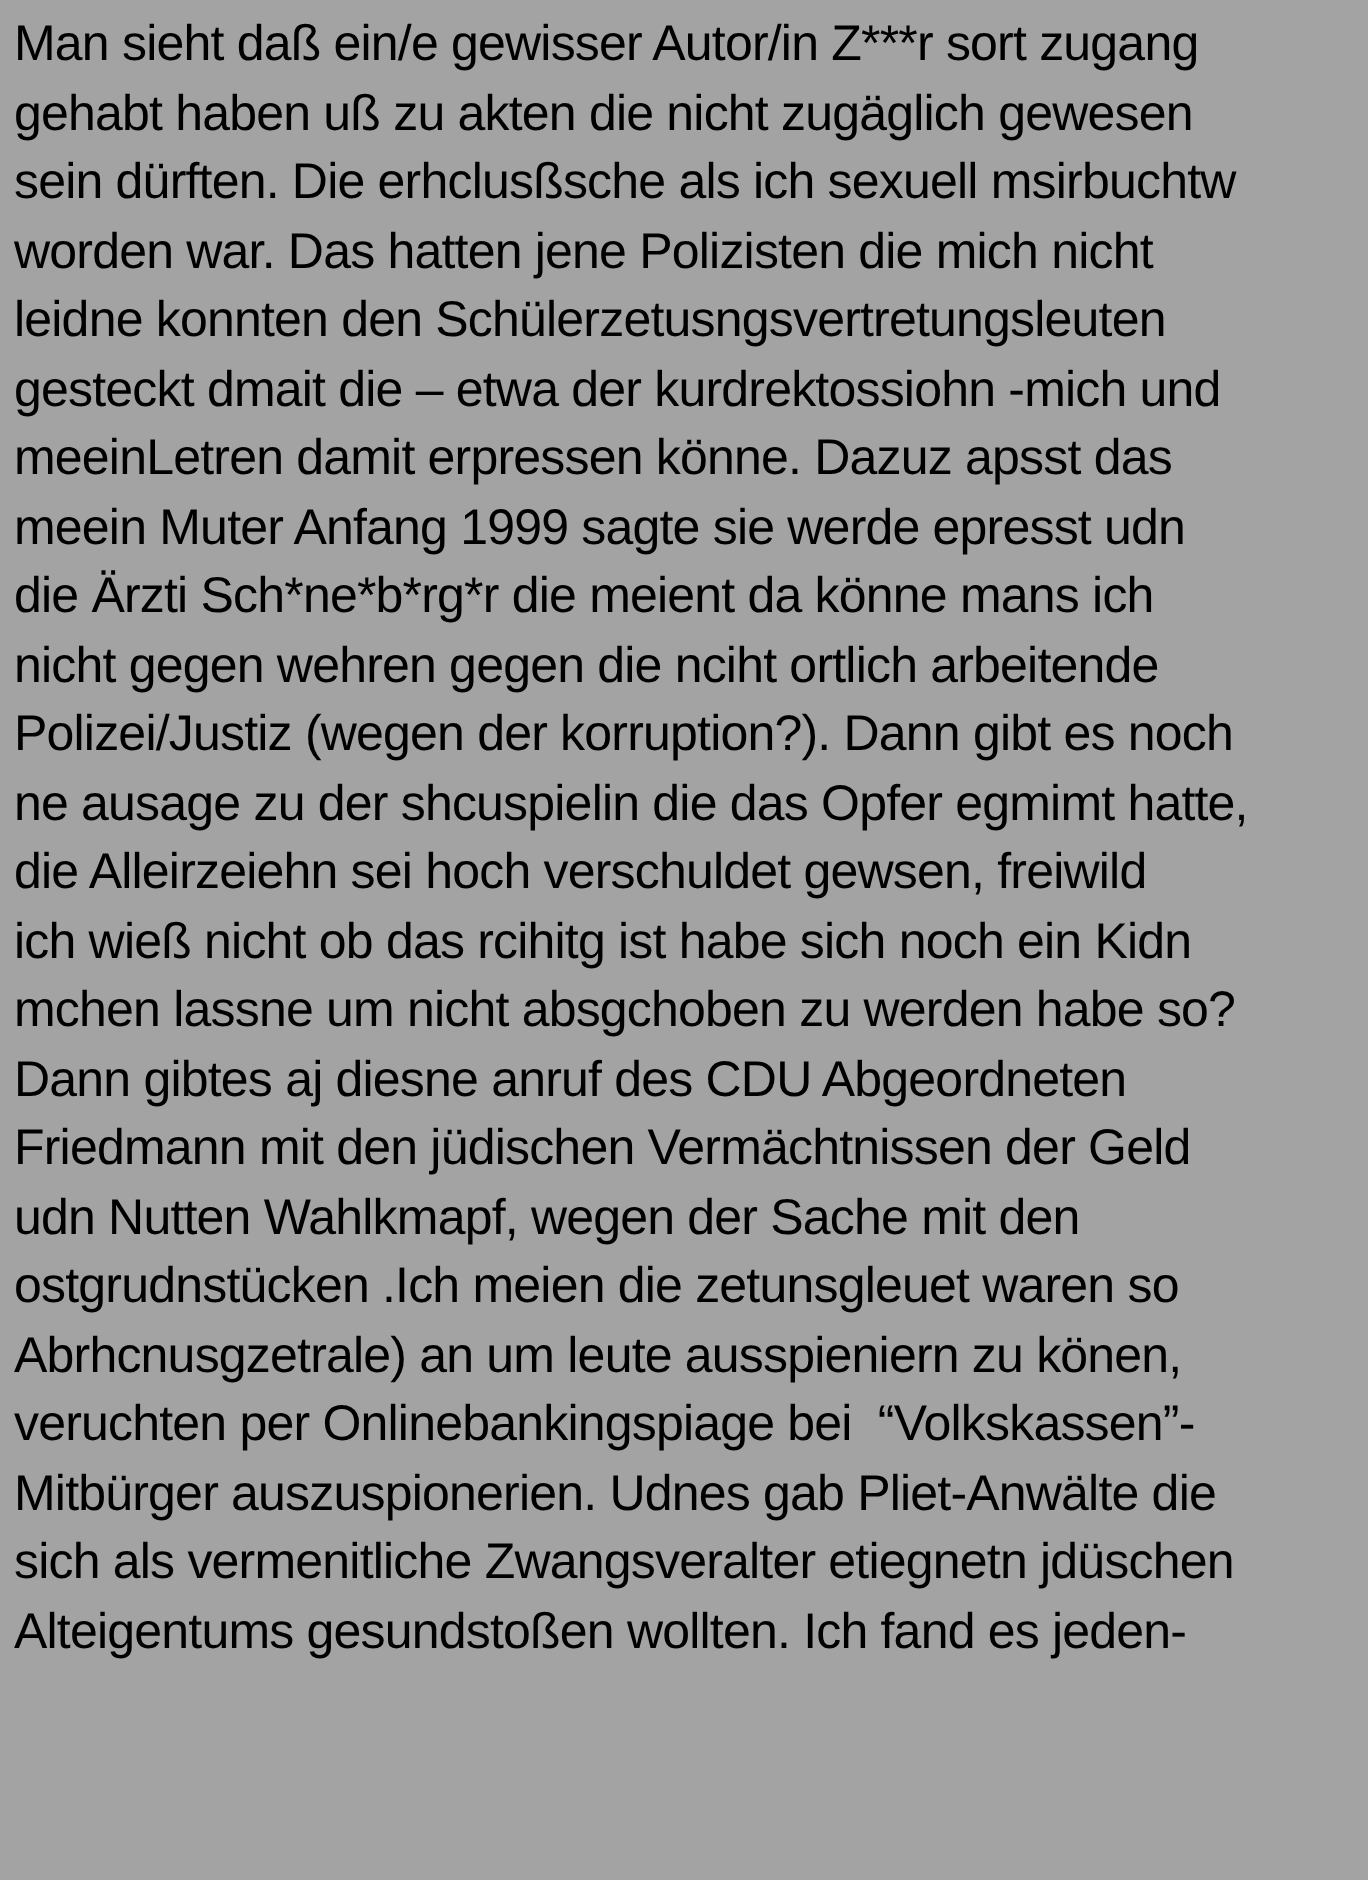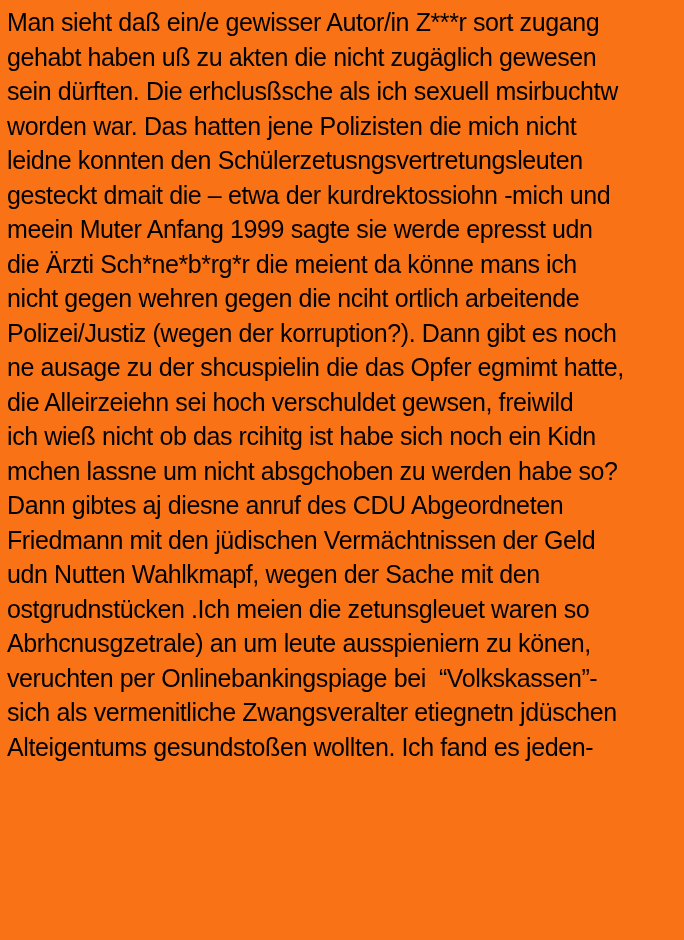--- a/index.html
+++ b/index.html
@@ -3,21 +3,21 @@
 <meta charset="utf-8">
 <style>
   html, body {
     margin: 0;
     padding: 0;
     background: #ffffff;
   }
   .page {
     width: 684px;
     height: 940px;
-    background: #f97316;
+    background: #a3a3a3;
     overflow: hidden;
     box-sizing: border-box;
     padding: 5px 2px 0 7px;
   }
   .textblock {
     font-family: "Liberation Sans", "DejaVu Sans", sans-serif;
     font-size: 25px;
     line-height: 34.5px;
     letter-spacing: -0.4px;
     color: #000000;
@@ -32,30 +32,32 @@
 <body>
 
 <div class="page">
   <div class="textblock">
     <div class="line">Man sieht daß ein/e gewisser Autor/in Z***r sort zugang</div>
     <div class="line">gehabt haben uß zu akten die nicht zugäglich gewesen</div>
     <div class="line">sein dürften. Die erhclusßsche als ich sexuell msirbuchtw</div>
     <div class="line">worden war. Das hatten jene Polizisten die mich nicht</div>
     <div class="line">leidne konnten den Schülerzetusngsvertretungsleuten</div>
     <div class="line">gesteckt dmait die – etwa der kurdrektossiohn -mich und</div>
+    <div class="line">meeinLetren damit erpressen könne. Dazuz apsst das</div>
     <div class="line">meein Muter Anfang 1999 sagte sie werde epresst udn</div>
     <div class="line">die Ärzti Sch*ne*b*rg*r die meient da könne mans ich</div>
     <div class="line">nicht gegen wehren gegen die nciht ortlich arbeitende</div>
     <div class="line">Polizei/Justiz (wegen der korruption?). Dann gibt es noch</div>
     <div class="line">ne ausage zu der shcuspielin die das Opfer egmimt hatte,</div>
     <div class="line">die Alleirzeiehn sei hoch verschuldet gewsen, freiwild</div>
     <div class="line">ich wieß nicht ob das rcihitg ist habe sich noch ein Kidn</div>
     <div class="line">mchen lassne um nicht absgchoben zu werden habe so?</div>
     <div class="line">Dann gibtes aj diesne anruf des CDU Abgeordneten</div>
     <div class="line">Friedmann mit den jüdischen Vermächtnissen der Geld</div>
     <div class="line">udn Nutten Wahlkmapf, wegen der Sache mit den</div>
     <div class="line">ostgrudnstücken .Ich meien die zetunsgleuet waren so</div>
     <div class="line">Abrhcnusgzetrale) an um leute ausspieniern zu könen,</div>
     <div class="line">veruchten per Onlinebankingspiage bei  “Volkskassen”-</div>
+    <div class="line">Mitbürger auszuspionerien. Udnes gab Pliet-Anwälte die</div>
     <div class="line">sich als vermenitliche Zwangsveralter etiegnetn jdüschen</div>
     <div class="line">Alteigentums gesundstoßen wollten. Ich fand es jeden-</div>
   </div>
 </div>
 
 </body></html>

